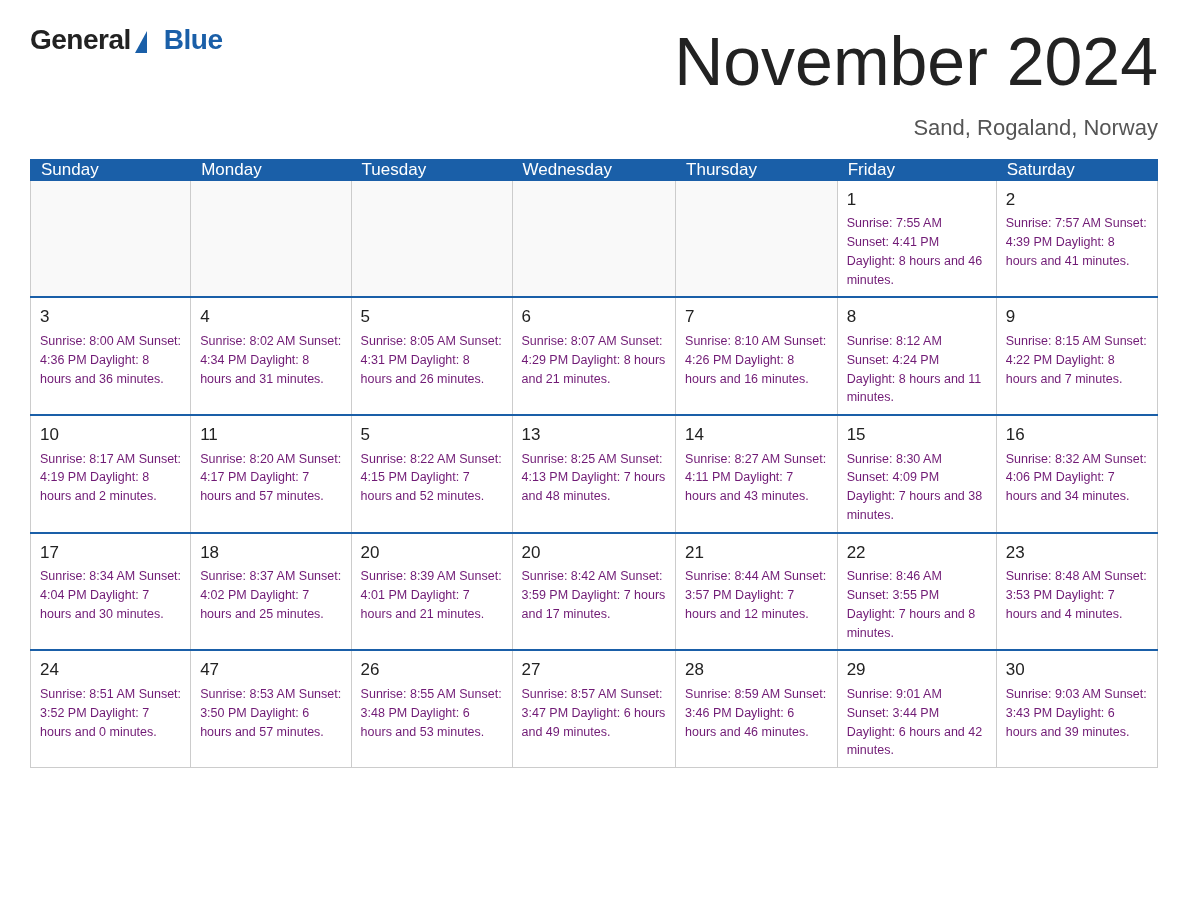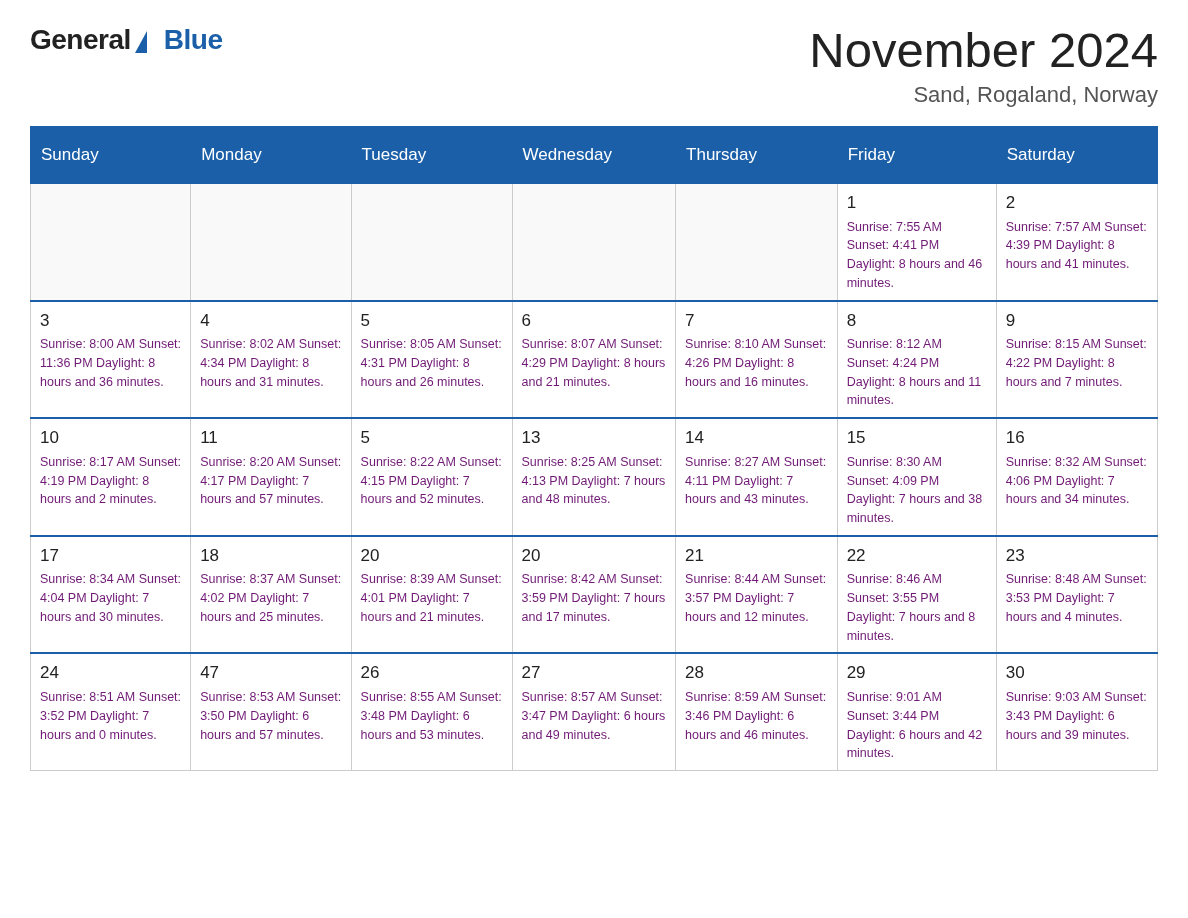--- a/index.html
+++ b/index.html
@@ -45,41 +45,41 @@
       font-size: 28px;
       font-weight: bold;
       color: #1a5fa8;
       margin-left: 17px;
       letter-spacing: -0.5px;
     }
     .title-section {
       text-align: right;
     }
     .month-title {
-      font-size: 49px;
+      font-size: 68px;
       font-weight: normal;
       color: #222;
       line-height: 1.1;
     }
     .location-title {
       font-size: 22px;
       color: #555;
-      margin-top: 4px;
+      margin-top: 16px;
     }
     .calendar {
       width: 100%;
       border-collapse: collapse;
       border: 1px solid #aaa;
     }
     .calendar th {
       background-color: #1a5fa8;
       color: #fff;
       font-size: 17px;
       font-weight: normal;
-      padding: 18px 10px;
+      padding: 0 10px;
       text-align: left;
       border: 1px solid #1a5fa8;
     }
     .calendar td {
       vertical-align: top;
       border: 1px solid #ccc;
       padding: 7px 9px;
       width: 170px;
       min-height: 90px;
       font-size: 13px;
@@ -151,21 +151,21 @@
           <span class="day-number">2</span>
           <div class="day-info">Sunrise: 7:57 AM
 Sunset: 4:39 PM
 Daylight: 8 hours and 41 minutes.</div>
         </td>
       </tr>
       <tr class="row-divider">
         <td>
           <span class="day-number">3</span>
           <div class="day-info">Sunrise: 8:00 AM
-Sunset: 11:36 PM
+Sunset: 4:36 PM
 Daylight: 8 hours and 36 minutes.</div>
         </td>
         <td>
           <span class="day-number">4</span>
           <div class="day-info">Sunrise: 8:02 AM
 Sunset: 4:34 PM
 Daylight: 8 hours and 31 minutes.</div>
         </td>
         <td>
           <span class="day-number">5</span>

